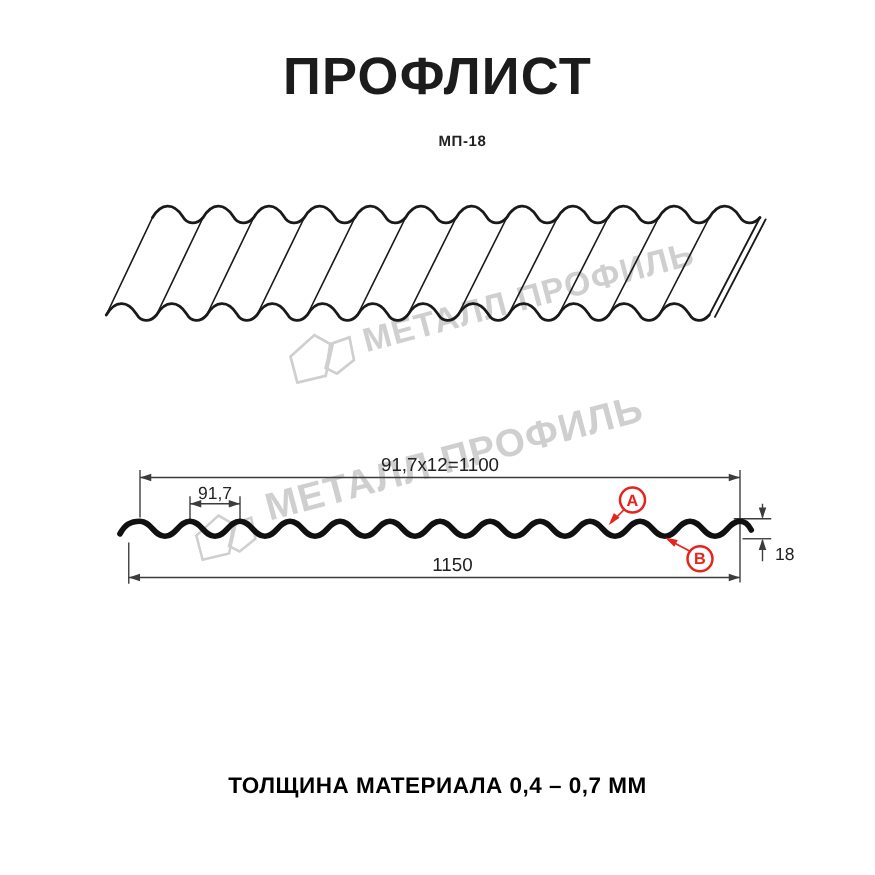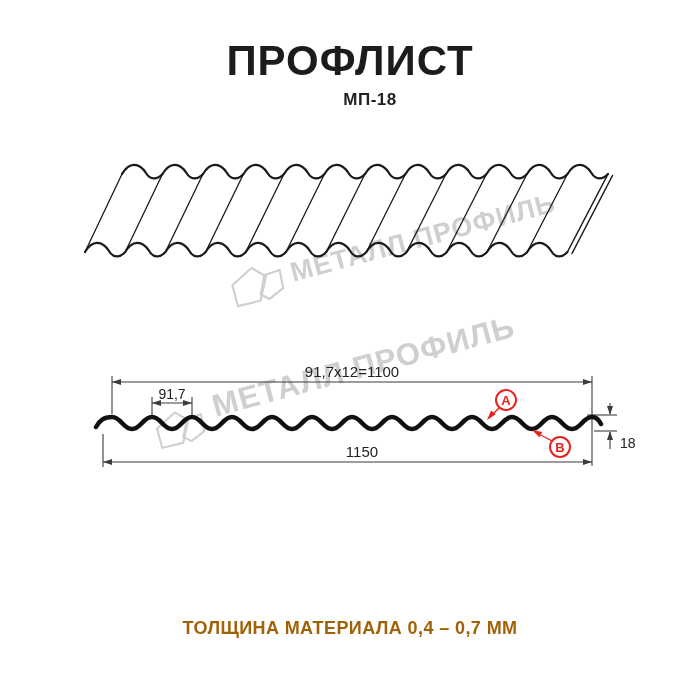--- a/index.html
+++ b/index.html
@@ -1,23 +1,23 @@
 <!DOCTYPE html>
 <html><head>
 <meta charset="utf-8">
 <style>
   html,body{margin:0;padding:0;background:#ffffff;}
   .page{position:relative;width:700px;height:700px;background:#fff;overflow:hidden;
         font-family:"Liberation Sans", sans-serif;}
   .hdr{position:absolute;left:0;top:0;width:700px;text-align:center;z-index:3;}
   .title{margin:0;padding-top:40px;font-size:42px;line-height:1.0;font-weight:bold;
          letter-spacing:1px;color:#1c1c1c;}
-  .subtitle{margin:0;padding-top:8px;font-size:17px;font-weight:bold;letter-spacing:.5px;color:#222;padding-left:40px;}
+  .subtitle{margin:16px;padding-top:8px;font-size:12px;font-weight:bold;letter-spacing:.5px;color:#222;padding-left:40px;}
   .footer{position:absolute;left:0;top:618px;width:700px;text-align:center;z-index:3;
-          font-size:18px;font-weight:bold;letter-spacing:.4px;color:#a16207;}
+          font-size:18px;font-weight:bold;letter-spacing:.4px;color:#000000;}
   .wm{position:absolute;z-index:1;opacity:.85;}
   .wm .wm-text{position:absolute;white-space:nowrap;font-weight:bold;color:#c7c7c7;
                transform-origin:left center;}
   .wm1{left:225px;top:245px;width:330px;height:80px;}
   .wm1 .wm-text{left:66px;top:13px;font-size:27px;letter-spacing:1px;transform:rotate(-15deg);}
   .wm1 svg{position:absolute;left:2px;top:20px;}
   .wm2{left:150px;top:396px;width:330px;height:80px;}
   .wm2 .wm-text{left:63px;top:-7px;font-size:31px;letter-spacing:1px;transform:rotate(-15deg);}
   .wm2 svg{position:absolute;left:2px;top:12px;}
   svg.draw{position:absolute;left:0;top:0;z-index:2;}

